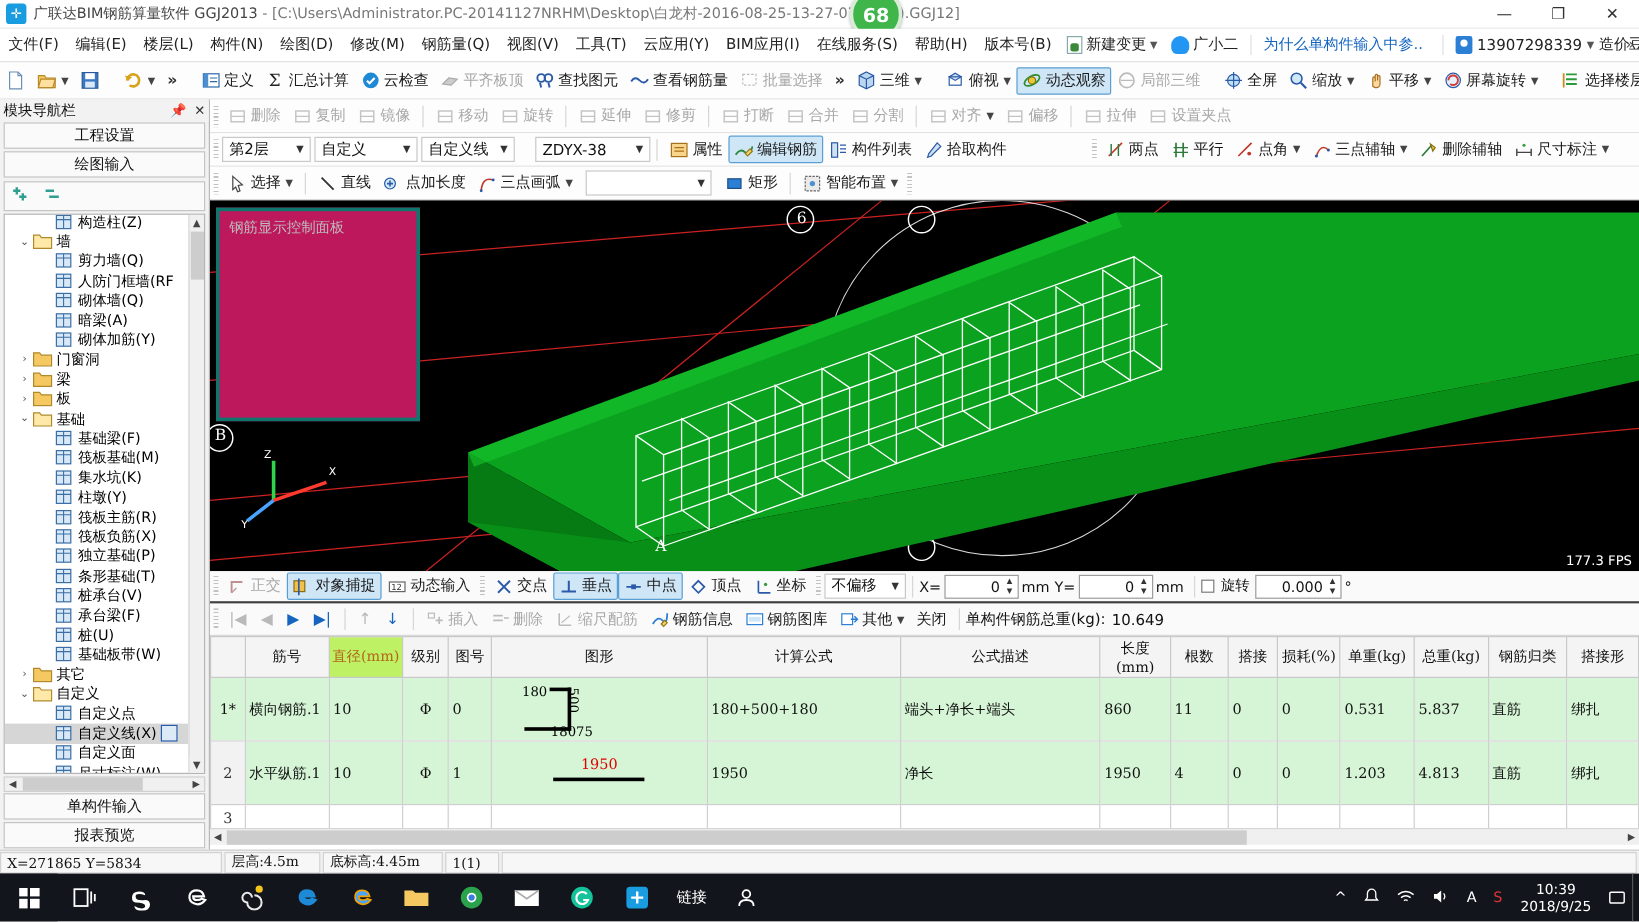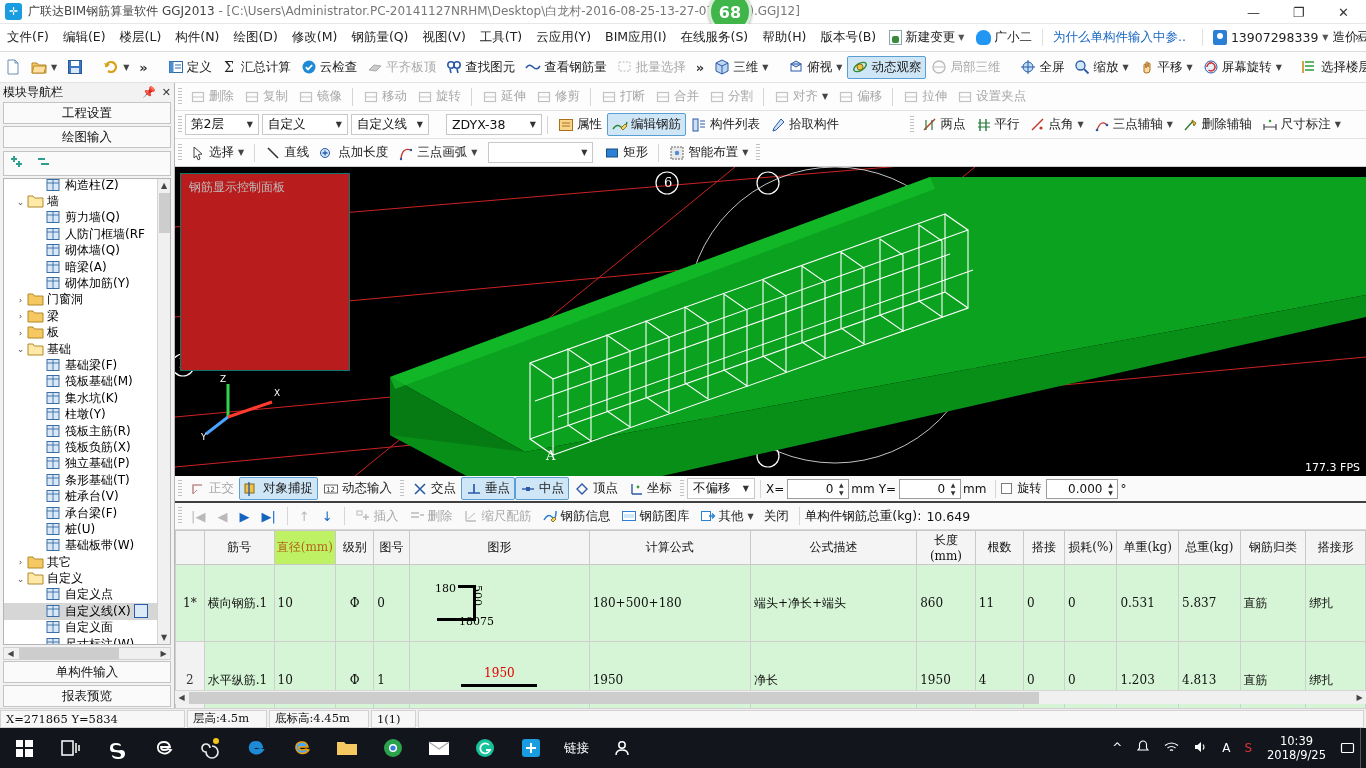--- a/index.html
+++ b/index.html
@@ -155,22 +155,22 @@
   }
   .hs-arrow { width: 13px; text-align: center; font-size: 8px; color: #444; }
   .hs-thumb { position: absolute; left: 15px; width: 100px; height: 11px; background: #cdcdcd; }
 
   
   .view3d {
     position: absolute; top: 167px; left: 175px; width: 1191px; height: 309px;
     background: #000; overflow: hidden;
   }
   .ctrlpanel {
-    position: absolute; left: 5px; top: 6px; width: 170px; height: 198px;
-    background: #b91c1c; border: 1px solid #0f766e;
+    position: absolute; left: 5px; top: 6px; width: 170px; height: 178px;
+    background: #be185d; border: 3px solid #0f766e;
   }
   .cp-title { height: 26px; display: flex; align-items: center; padding-left: 8px;
               font-size: 12px; color: #bdbdbd; }
   .cp-body { position: absolute; left: 4px; right: 4px; top: 28px; bottom: 4px;
              border: 1px solid #c9c9c9; padding: 3px 0 0 4px; }
   .cp-row { display: flex; align-items: center; gap: 4px; height: 15px; font-size: 12px; color: #000; }
   .cb {
     width: 11px; height: 11px; border: 1px solid #7b7b7b; background: #fff;
     position: relative; flex: none;
   }
@@ -214,21 +214,21 @@
   }
   table.grid { border-collapse: collapse; table-layout: fixed; width: 1191px; }
   table.grid th {
     background: #f4f4f4; border: 1px solid #c9c9c9; height: 21px;
     font-size: 12px; font-weight: normal; color: #111;
     font-family: "DejaVu Serif","Liberation Serif", serif;
   }
   table.grid th.hot { color: #b5651d; background: #bef264; }
   table.grid td {
     border: 1px solid #cfcfcf; height: 45px; font-size: 12px; color: #111;
-    padding: 16px 3px; background: #d6f5d6; vertical-align: middle;
+    padding: 4px 3px; background: #d6f5d6; vertical-align: middle;
     font-family: "DejaVu Serif","Liberation Serif", serif;
     overflow: hidden;
   }
   table.grid tr.blank td { height: 22px; background: #fff; }
   td.rownum { background: #fac98a; text-align: center; color: #7a3b10; }
   td.rownum.plain { background: #f2f2f2; color: #333; }
   td.dia { background: #b2e0dd; border-left: 1px solid #333; border-right: 1px solid #333; }
   td.ctr { text-align: center; }
   .tbl-hscroll {
     position: absolute; left: 175px; top: 690px; width: 1191px; height: 14px;

